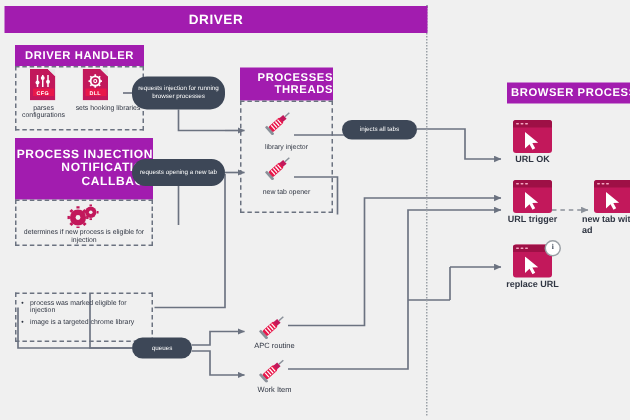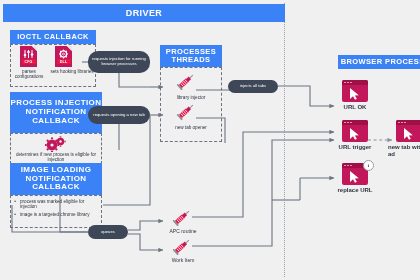--- a/index.html
+++ b/index.html
@@ -12,22 +12,22 @@
   .stage{position:absolute;left:0;top:0;width:420px;height:280px;}
   svg.wires{position:absolute;left:0;top:0;width:420px;height:280px;}
 
   
   .driver-panel{
     position:absolute;left:3px;top:3px;width:282px;height:274px;
     border-right:1px dotted #9aa0a6;
     box-sizing:border-box;
   }
   .hdr{
-    position:absolute;background:#3b82f6;color:#ffffff;
-    font-weight:bold;text-align:center;
+    position:absolute;background:#a21caf;color:#ffffff;
+    font-weight:bold;text-align:right;
     letter-spacing:.4px;box-sizing:border-box;
     display:flex;align-items:center;justify-content:center;
     line-height:1.12;
   }
   #driver-hdr{left:3px;top:4px;width:282px;height:18px;font-size:9px;}
   #ioctl-hdr{left:10px;top:30px;width:86px;height:14px;font-size:7.5px;}
   #proc-hdr{left:10px;top:92px;width:92px;height:41px;font-size:8px;}
   #image-hdr{left:10px;top:163px;width:92px;height:32px;font-size:8px;}
   #inj-hdr{left:160px;top:45px;width:62px;height:22px;font-size:7.5px;}
   #browser-hdr{left:338px;top:55px;width:100px;height:14px;font-size:7.5px;}
@@ -154,21 +154,21 @@
     </g>
     <g stroke="#8a9099" stroke-width="1.1" fill="none" stroke-dasharray="3,2.6">
       <path d="M368,140 L392,140" marker-end="url(#ahd)"></path>
     </g>
   </svg>
 
   <div class="driver-panel"></div>
 
   <div class="hdr" id="driver-hdr">DRIVER</div>
 
-  <div class="hdr" id="ioctl-hdr">IOCTL CALLBACK</div>
+  <div class="hdr" id="ioctl-hdr">DRIVER HANDLER</div>
   <div class="dashbox" id="ioctl-box"></div>
 
   <div class="doc-ico" style="left:20px;top:46px;">
     <div class="sheet"></div>
       <div class="fold"></div>
     <svg width="11" height="10" viewBox="0 0 11 10">
       <g stroke="#ffffff" stroke-width="1" fill="none">
         <path d="M2,1 L2,9 M5.5,1 L5.5,9 M9,1 L9,9"></path>
       </g>
       <circle cx="2" cy="6" r="1.3" fill="#fff"></circle>
@@ -223,21 +223,20 @@
           <path d="M16.5,9.5 L16.5,10.7"></path>
         <path d="M11.3,5.5 L12.5,5.5"></path>
           <path d="M20.5,5.5 L21.7,5.5"></path>
       </g>
       <circle cx="8" cy="9" r="1.6" fill="#f0f0f0"></circle>
       <circle cx="16.5" cy="5.5" r="1.2" fill="#f0f0f0"></circle>
     </svg>
   </div>
   <div class="cap" style="left:12px;top:152px;width:88px;">determines if new process is eligible for injection</div>
 
-  <div class="hdr" id="image-hdr">IMAGE LOADING NOTIFICATION CALLBACK</div>
   <div class="dashbox" id="image-box"></div>
   <div class="cap cap-left" style="left:20px;top:199px;width:78px;">process was marked eligible for injection</div>
   <div class="cap cap-left" style="left:20px;top:212px;width:78px;">image is a targeted chrome library</div>
   <div class="cap" style="left:13px;top:199px;width:4px;">•</div>
   <div class="cap" style="left:13px;top:212px;width:4px;">•</div>
 
   <div class="hdr" id="inj-hdr">PROCESSES THREADS</div>
   <div class="dashbox" id="inj-box"></div>
 
   <div class="syringe" style="left:176px;top:72px;">

